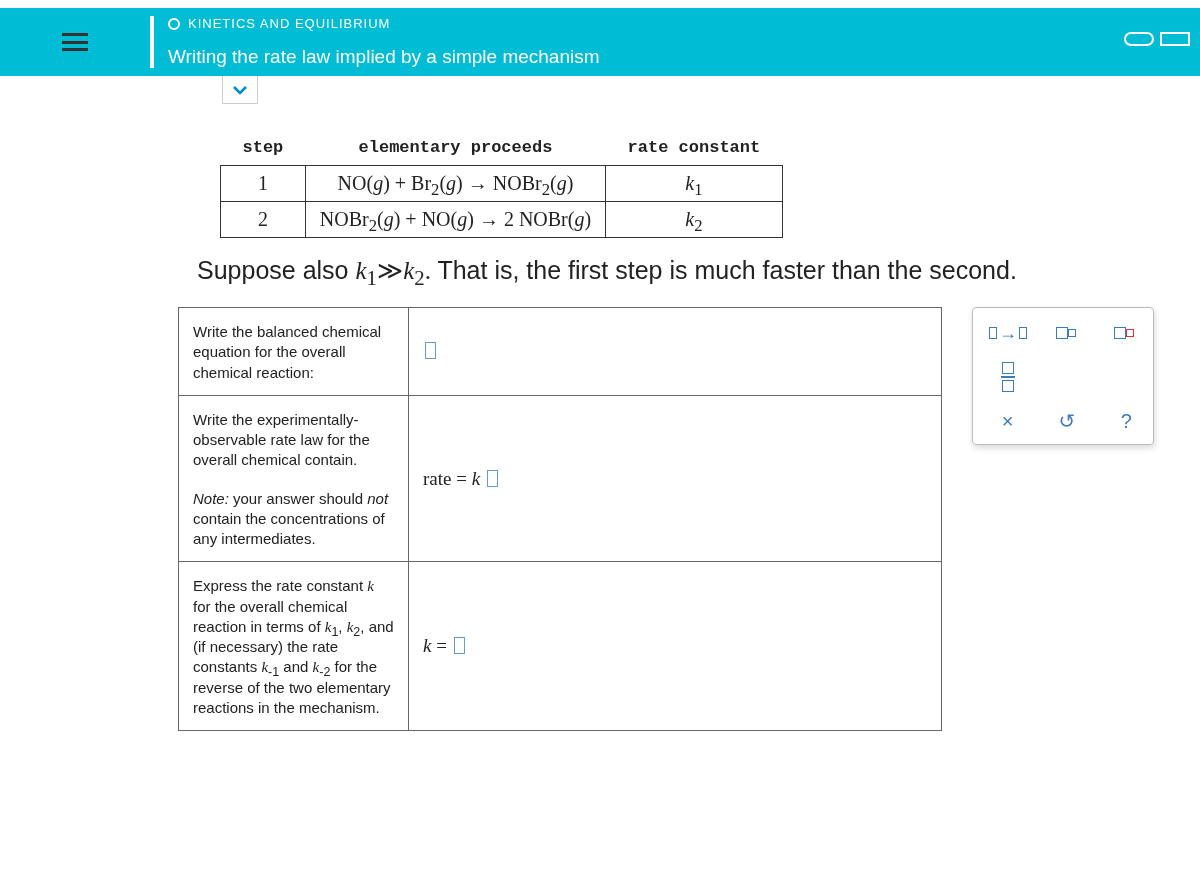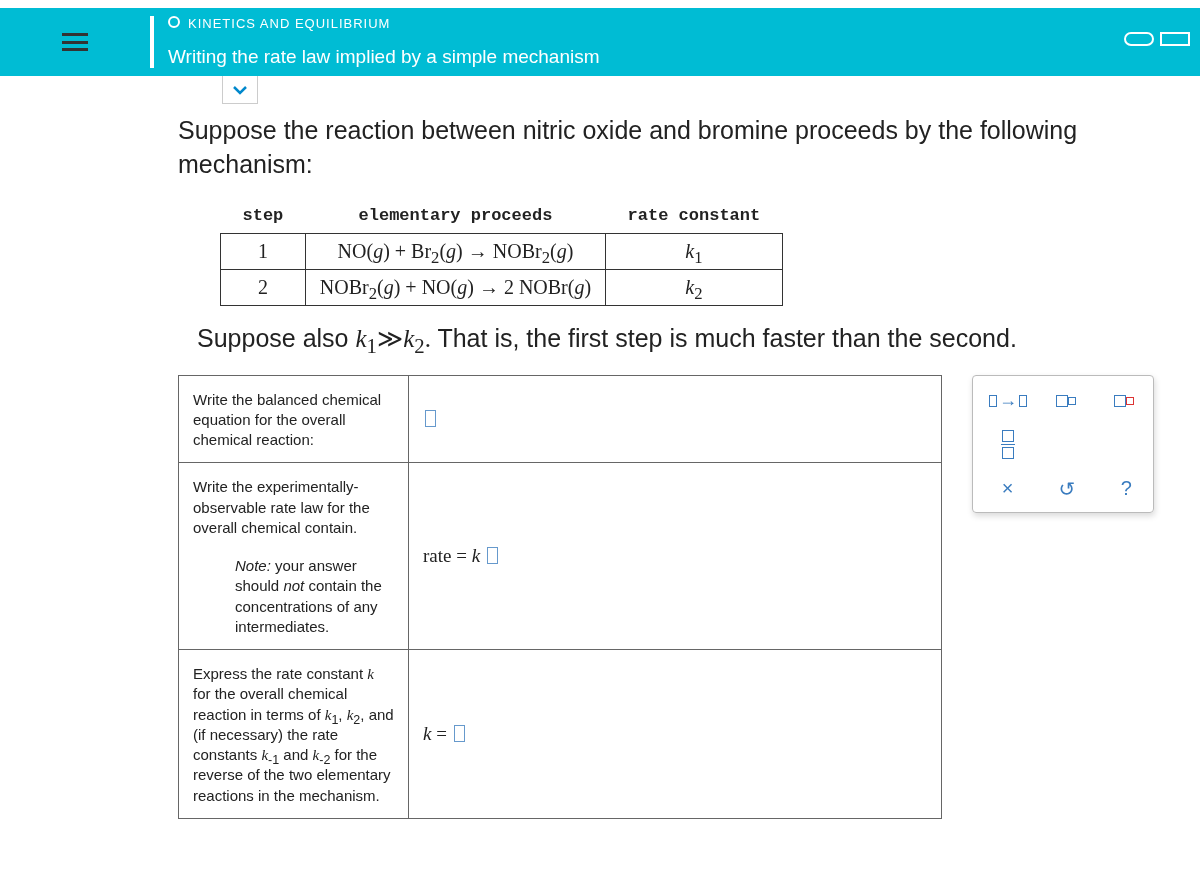--- a/index.html
+++ b/index.html
@@ -47,21 +47,21 @@
     display: flex;
     flex-direction: column;
     border-left: 4px solid #fff;
     padding-left: 14px;
   }
   .crumb {
     color: #fff;
     font-size: 13px;
     letter-spacing: 1px;
     display: flex;
-    align-items: flex-start;
+    align-items: center;
     gap: 8px;
   }
   .crumb-circle {
     width: 12px;
     height: 12px;
     border: 2px solid #fff;
     border-radius: 50%;
     display: inline-block;
   }
   .page-title {
@@ -159,21 +159,21 @@
   }
   .placeholder-box {
     display: inline-block;
     width: 11px;
     height: 17px;
     border: 1.5px solid #6699cc;
     vertical-align: -2px;
     margin-left: 2px;
     cursor: text;
   }
-  .note { margin-top: 18px; margin-left: 42px; }
+  .note { margin-top: 18px; }
   .toolbox {
     border: 1px solid #bbb;
     border-radius: 4px;
     box-shadow: 1px 3px 6px rgba(0,0,0,.15);
     padding: 10px 8px 8px;
     width: 182px;
     font-size: 15px;
   }
   .tb-row {
     display: flex;
@@ -238,21 +238,20 @@
   </div>
 </div>
 
 <div class="chevron-tab">
   <svg viewBox="0 0 16 16">
     <path d="M2 5 L8 11 L14 5" fill="none" stroke="#0088cc" stroke-width="2.5"></path>
   </svg>
 </div>
 
 <div class="content">
-  <p class="intro">Suppose the reaction between nitric oxide and bromine proceeds by the following mechanism:</p>
 
   <table class="mech-table">
     <tbody>
         <tr>
       <th>step</th>
       <th>elementary proceeds</th>
       <th>rate constant</th>
     </tr>
     <tr>
       <td>1</td>

